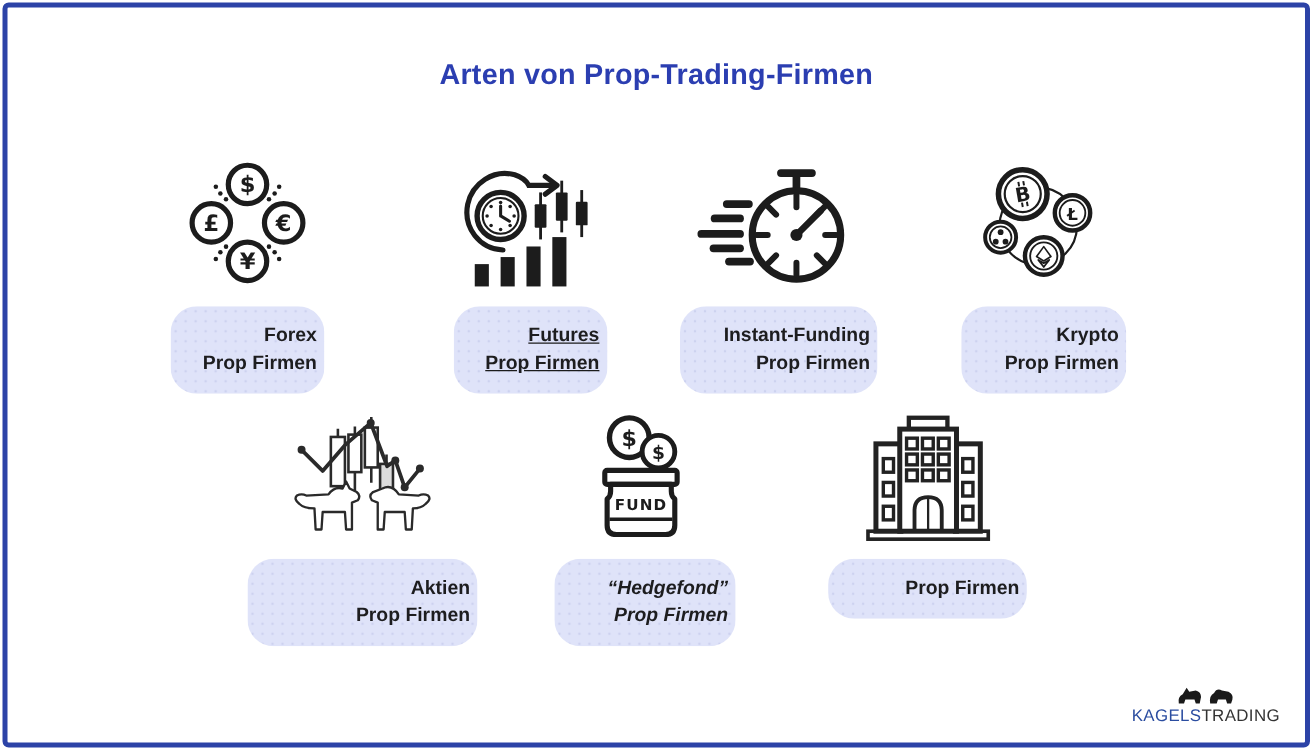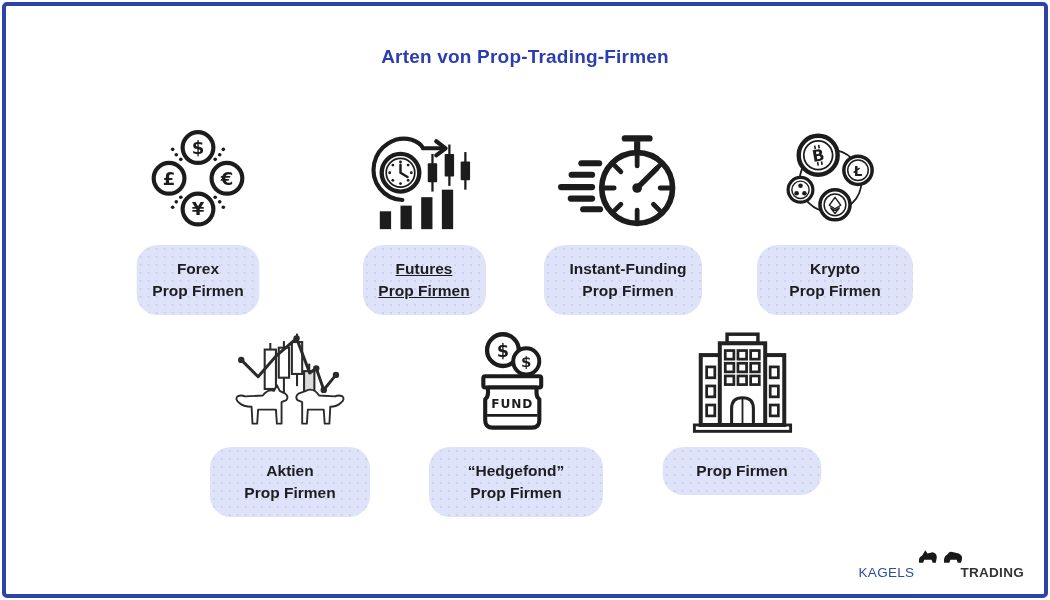--- a/index.html
+++ b/index.html
@@ -6,48 +6,48 @@
   body{
     width:1050px;height:600px;position:relative;background:#fff;
     font-family:"Liberation Sans", sans-serif;overflow:hidden;
   }
   .frame{
     position:absolute;inset:2px;background:var(--canvas-bg,#fff);
     border:4px solid var(--border-color,#2c43a7);border-radius:5px;
   }
   .title{
     position:absolute;top:46px;left:0;width:100%;text-align:center;
-    font-size:19px;font-weight:800;letter-spacing:.2px;
+    font-size:23px;font-weight:800;letter-spacing:.2px;
     color:var(--title-color,#2b3eb1);
   }
   .item{
     position:absolute;display:flex;flex-direction:column;align-items:center;
     color:var(--icon-color,#1c1c1c);
   }
   .row1{top:112px;}
   .row2{top:318px;}
   .icon-wrap{display:flex;align-items:center;justify-content:center;}
   .row1 .icon-wrap{height:128px;}
   .row2 .icon-wrap{height:124px;}
   .label{
     margin-top:5px;background:var(--label-bg,#dfe3f9);
     background-image:radial-gradient(circle, rgba(110,120,190,.16) 1px, transparent 1.3px);
     background-size:8px 8px;
-    border-radius:21px;padding:13px 6px;text-align:center;
+    border-radius:21px;padding:13px 6px;text-align:right;
     color:var(--label-text,#1d1d1f);font-size:15.5px;font-weight:700;
     line-height:22px;box-sizing:border-box;
   }
   svg text{font-family:"DejaVu Sans","Liberation Sans",sans-serif;font-weight:bold;fill:currentColor;}
   .logo{
     position:absolute;right:26px;bottom:20px;display:flex;flex-direction:column;
     align-items:center;gap:1px;
   }
   .logo-text{font-size:13.5px;letter-spacing:.3px;line-height:14px;white-space:nowrap;}
   .logo-bold{font-weight:400;color:var(--logo-blue,#2b4da0);}
-  .logo-reg{font-weight:700;color:var(--logo-dark,#333);padding-left:46px;}
+  .logo-reg{font-weight:400;color:var(--logo-dark,#333);}
 </style>
 </head>
 <body>
 
 <div class="frame"></div>
 
 <div class="title">Arten von Prop-Trading-Firmen</div>
 
 <div class="item row1" style="left:198px;transform:translateX(-50%);">
   <div class="icon-wrap">
@@ -179,21 +179,21 @@
       <g>
         <circle cx="61" cy="41" r="22" fill="#fff" stroke-width="5"></circle>
         <circle cx="61" cy="41" r="16.3" stroke-width="2"></circle>
         <g transform="rotate(-10 61 41)">
           <text x="61" y="47.5" font-size="18" text-anchor="middle" stroke="none">B</text>
           <path d="M59,29.5 V33.5 M63.5,29.5 V33.5 M59,48.5 V52.5 M63.5,48.5 V52.5" stroke-width="1.8"></path>
         </g>
       </g>
     </svg>
   </div>
-  <div class="label" style="width:156px;">
+  <div class="label" style="width:132px;">
     <div>Krypto</div>
     <div>Prop Firmen</div>
   </div>
 </div>
 
 <div class="item row2" style="left:290px;transform:translateX(-50%);">
   <div class="icon-wrap">
     <svg width="122" height="105" viewBox="0 0 130 112" fill="none" stroke="#2a2a2a">
       <g stroke-width="2.2">
         <line x1="44" y1="16" x2="44" y2="75"></line>
@@ -210,21 +210,21 @@
         <circle cx="13" cy="34" r="3.4"></circle>
           <circle cx="72" cy="11" r="3.4"></circle>
         <circle cx="93" cy="43" r="3.4"></circle>
           <circle cx="101" cy="66" r="3.4"></circle>
           <circle cx="114" cy="50" r="3.4"></circle>
       </g>
       <path fill="#fff" stroke-width="2" stroke-linejoin="round" d="M11,80 Q6,76 9,73 Q13,71 17,73 L36,72 Q41,65 48,67 L51,61 L54,67 L60,70 Q64,73 61,77 L56,79 L56,102 L51,102 L50,87 L31,87 L30,102 L25,102 L24,84 Q15,84 11,80 Z"></path>
       <path fill="#fff" stroke-width="2" stroke-linejoin="round" d="M119,80 Q124,76 121,73 Q117,71 113,73 L96,72 Q90,63 82,67 L74,70 Q70,73 73,77 L78,79 L78,102 L83,102 L84,87 L101,87 L102,102 L107,102 L108,84 Q115,84 119,80 Z"></path>
     </svg>
   </div>
-  <div class="label" style="width:160px;">
+  <div class="label" style="width:184px;">
     <div>Aktien</div>
     <div>Prop Firmen</div>
   </div>
 </div>
 
 <div class="item row2" style="left:516px;transform:translateX(-50%);">
   <div class="icon-wrap">
     <svg width="112" height="114" viewBox="0 0 120 122" fill="none" stroke="currentColor">
       <g>
         <circle cx="46" cy="29" r="17" fill="#fff" stroke-width="4.6"></circle>
@@ -233,21 +233,21 @@
       <g>
         <circle cx="71" cy="41" r="14" fill="#fff" stroke-width="4.2"></circle>
         <text x="71" y="47" font-size="16" text-anchor="middle" stroke="none">$</text>
       </g>
       <rect x="25" y="57" width="62" height="12" rx="2" fill="#fff" stroke-width="4.4"></rect>
       <path fill="#fff" stroke-width="4.4" stroke-linejoin="round" d="M30,69 V75 Q30,79.5 27,81.5 V104 Q27,112 35,112 H77 Q85,112 85,104 V81.5 Q82,79.5 82,75 V69 Z"></path>
       <line x1="29" y1="99" x2="83" y2="99" stroke-width="3"></line>
       <text x="56" y="91" font-size="13" letter-spacing="1" text-anchor="middle" stroke="none">FUND</text>
     </svg>
   </div>
-  <div class="label" style="width:174px;">
+  <div class="label" style="width:145px;font-style:italic;">
     <div>“Hedgefond”</div>
     <div>Prop Firmen</div>
   </div>
 </div>
 
 <div class="item row2" style="left:742px;transform:translateX(-50%);">
   <div class="icon-wrap">
     <svg width="118" height="111" viewBox="0 0 130 122" fill="none" stroke="#222">
       <rect x="19" y="33" width="22" height="77" stroke-width="4.4"></rect>
       <rect x="89" y="33" width="22" height="77" stroke-width="4.4"></rect>

